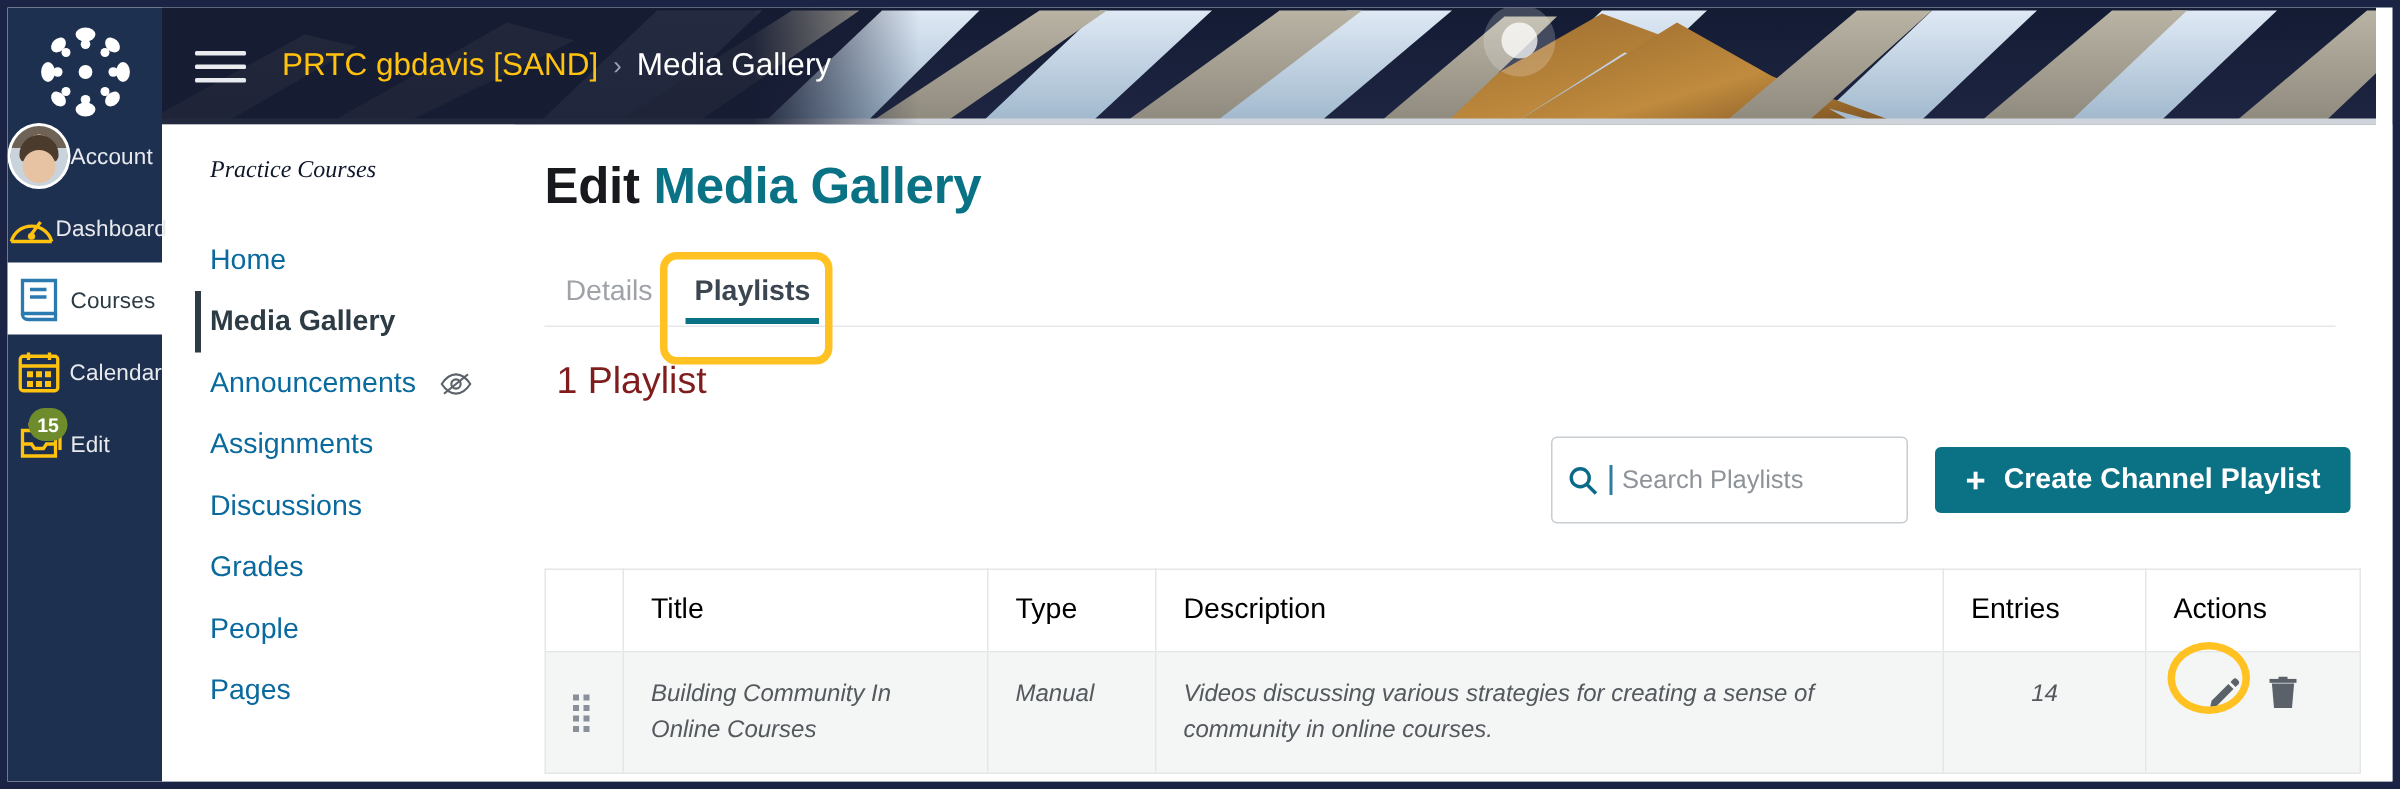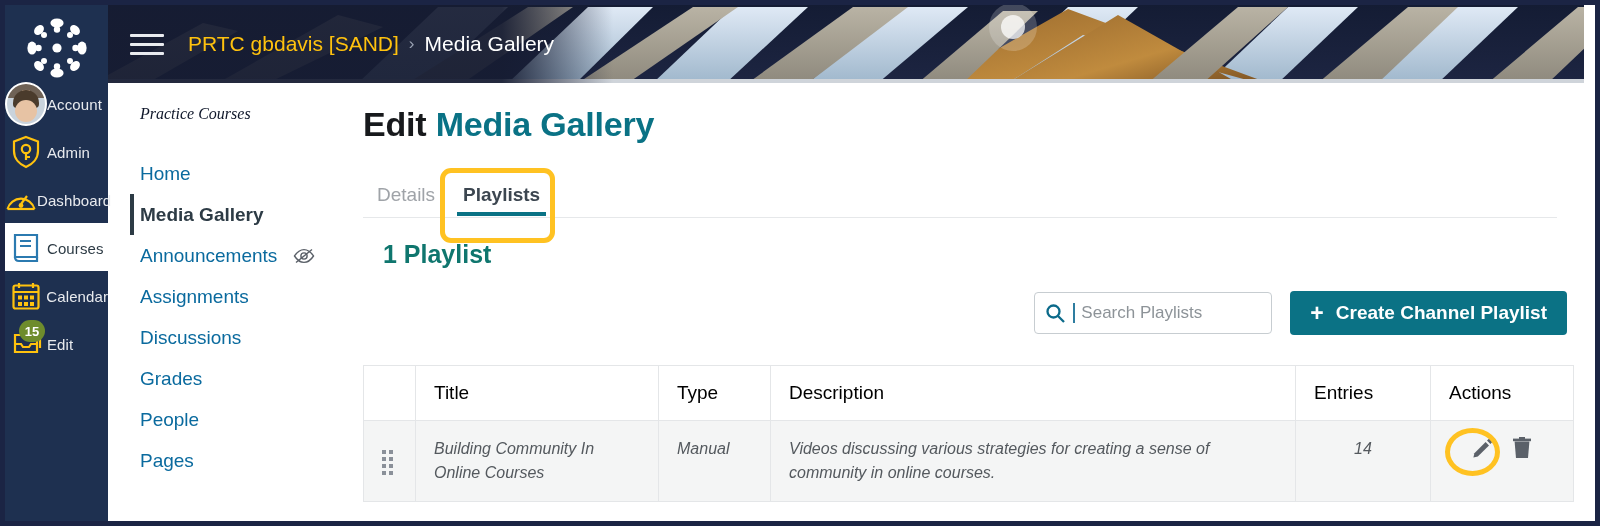--- a/index.html
+++ b/index.html
@@ -160,28 +160,28 @@
     z-index: 20;
   }
   .highlight-ellipse {
     position: absolute;
     border: 5px solid #ffc222;
     border-radius: 50%;
     pointer-events: none;
     z-index: 20;
   }
 
-  .count-line { font-size: 25px; color: #0f766e; margin: 22px 0 0 20px; font-weight: bold; }
+  .count-line { font-size: 25px; color: #7f1d1d; margin: 22px 0 0 8px; }
 
   .toolbar {
     display: flex; justify-content: flex-end; align-items: center;
     gap: 18px; margin-top: 22px;
   }
   .search-box {
-    width: 238px; height: 42px;
+    width: 238px; height: 58px;
     border: 1px solid #c7cdd1; border-radius: 4px;
     display: flex; align-items: center; padding: 0 10px;
     background: #fff;
   }
   .search-box .mag { margin-right: 8px; display: flex; }
   .caret { width: 2px; height: 20px; background: #2e7da0; margin-right: 6px; }
   .search-ph { font-size: 17px; color: #8d9398; }
   .btn-create {
     height: 44px; background: #0b7285; color: #fff;
     border: none; border-radius: 4px;
@@ -261,30 +261,20 @@
       </svg>
     </div>
 
     <a class="gnav-item" href="#">
       <span class="gicon">
           <span class="avatar"></span>
         </span>
       <span class="gnav-label">Account</span>
     </a>
 
-    <a class="gnav-item" href="#">
-      <span class="gicon">
-        <svg width="30" height="34" viewBox="0 0 30 34" fill="none" stroke="#ffc20e" stroke-width="2.2">
-          <path d="M15 2 L27 6.5 V16 C27 24 21 29.5 15 32 C9 29.5 3 24 3 16 V6.5 Z"></path>
-          <circle cx="15" cy="14" r="4.2"></circle>
-          <path d="M15 18 v7 M15 22 h4"></path>
-        </svg>
-      </span>
-      <span class="gnav-label">Admin</span>
-    </a>
 
     <a class="gnav-item" href="#">
       <span class="gicon">
         <svg width="32" height="28" viewBox="0 0 32 28" fill="none" stroke="#ffc20e" stroke-width="2.2">
           <path d="M2.5 23 A14 14 0 0 1 29.5 23"></path>
           <path d="M2.5 23 h27"></path>
           <path d="M22 10 L16 18"></path>
             <circle cx="16" cy="19.5" r="2.4" fill="#ffc20e" stroke="none"></circle>
         </svg>
       </span>

